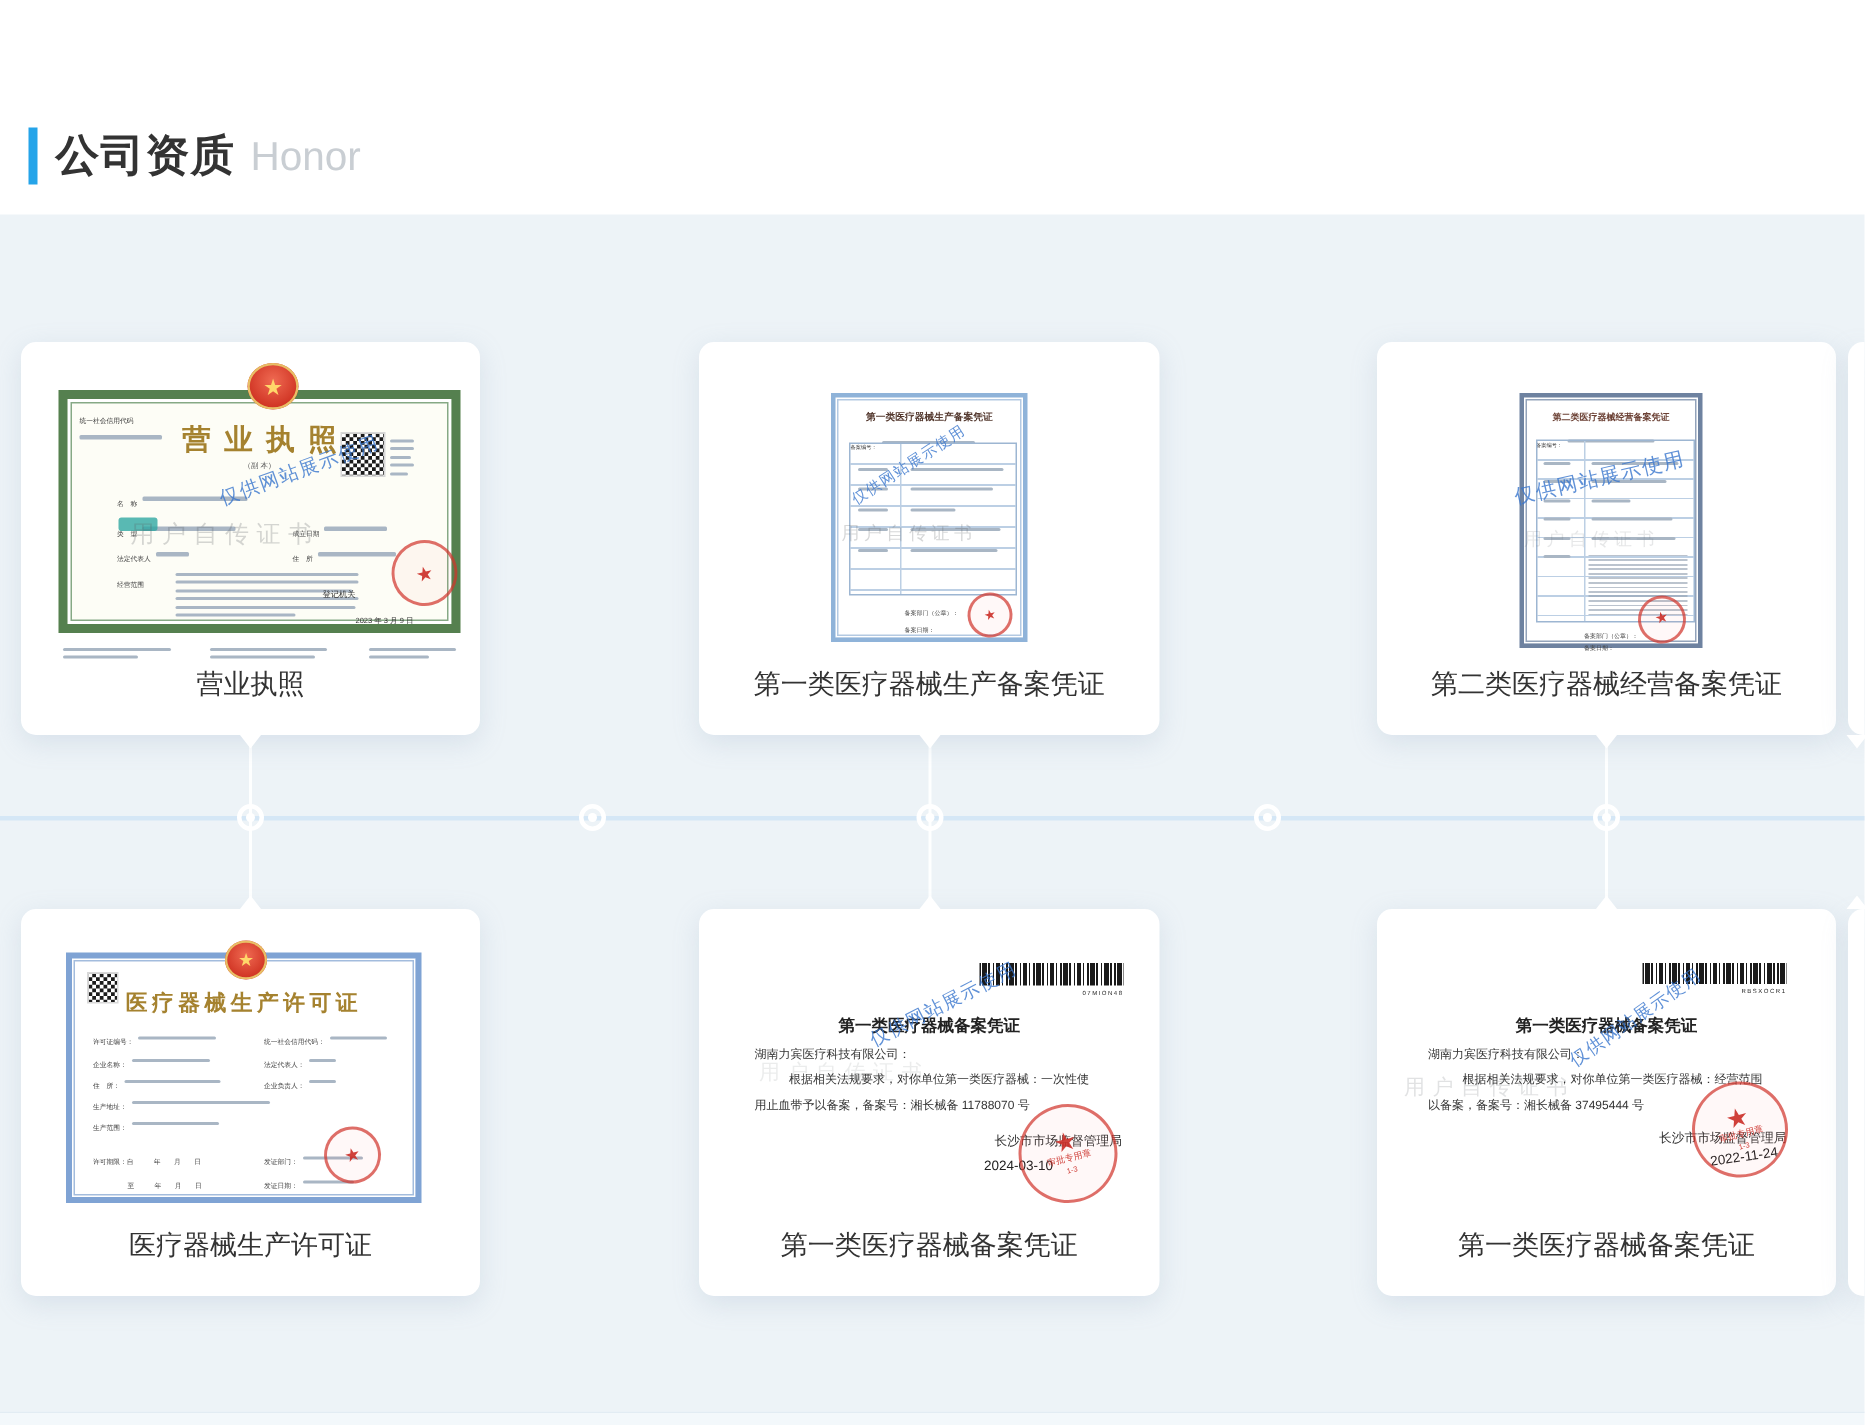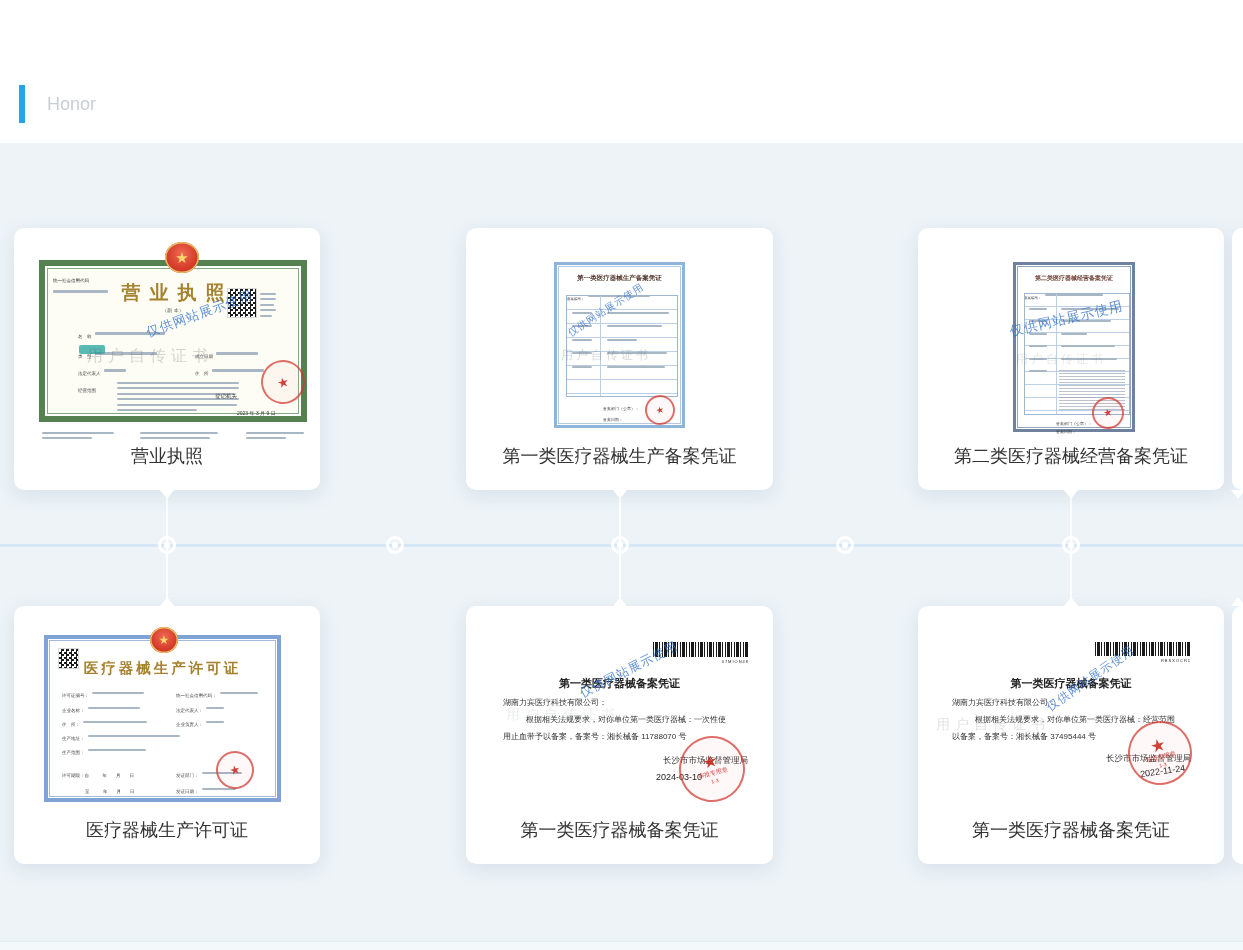--- a/index.html
+++ b/index.html
@@ -1,21 +1,21 @@
 <!DOCTYPE html>
 <html><head>
 <meta charset="utf-8">
 <style>
   html,body{margin:0;padding:0;width:1243px;height:950px;overflow:hidden;background:#fff;
     font-family:"Liberation Sans","DejaVu Sans",sans-serif;}
   
   .hd{position:absolute;left:19px;top:84px;display:flex;align-items:center;height:40px;}
   .hd-bar{width:6px;height:38px;background:#25a4e9;margin-right:12px;}
   .hd-zh{font-size:29px;color:#333;font-weight:600;letter-spacing:1px;}
-  .hd-en{font-size:18px;color:#c9ced3;margin-left:10px;font-weight:400;}
+  .hd-en{font-size:27px;color:#c9ced3;margin-left:10px;font-weight:400;}
   
   .sec{position:absolute;left:0;top:143px;width:1243px;height:798px;background:#edf3f7;}
   .sec-next{position:absolute;left:0;top:941px;width:1243px;height:9px;background:#f3f8fb;border-top:1px solid #e2ecf3;}
   
   .tline{position:absolute;left:0;top:544px;width:1243px;height:3px;background:#d5e7f6;}
   .conn{position:absolute;top:489px;width:2px;height:118px;background:rgba(255,255,255,.95);}
   .node{position:absolute;top:536px;width:18px;height:18px;box-sizing:border-box;border:3px solid #fff;border-radius:50%;}
   .node::after{content:"";position:absolute;left:3px;top:3px;width:6px;height:6px;background:#fff;border-radius:50%;}
   
   .card{position:absolute;width:306px;background:#fff;border-radius:10px;
@@ -58,20 +58,21 @@
   .cert-title-gold{position:absolute;left:0;right:0;text-align:center;font-weight:700;color:#a5822f;}
   .cert-title-dark{position:absolute;left:0;right:0;text-align:center;font-weight:700;color:#53382e;}
   .tiny{position:absolute;white-space:nowrap;color:#333;}
   .teal{position:absolute;background:#2fa8a2;opacity:.8;border-radius:2px;}
 </style>
 </head>
 <body>
 
 <div class="hd">
   <div class="hd-bar"></div>
+  <span class="hd-zh">公司资质</span>
   <span class="hd-en">Honor</span>
 </div>
 
 <div class="sec"></div>
 <div class="sec-next"></div>
 
 <div class="tline"></div>
 <div class="conn" style="left:166px"></div>
 <div class="conn" style="left:619px"></div>
 <div class="conn" style="left:1070px"></div>

